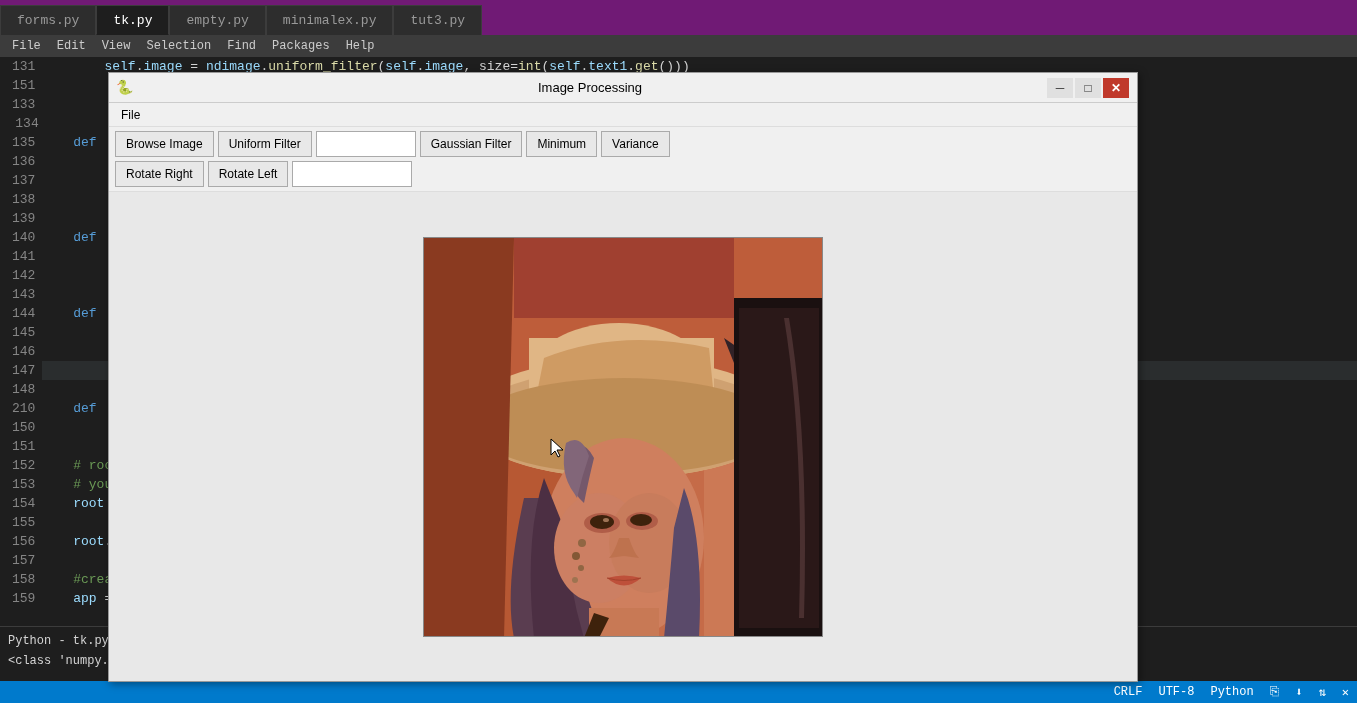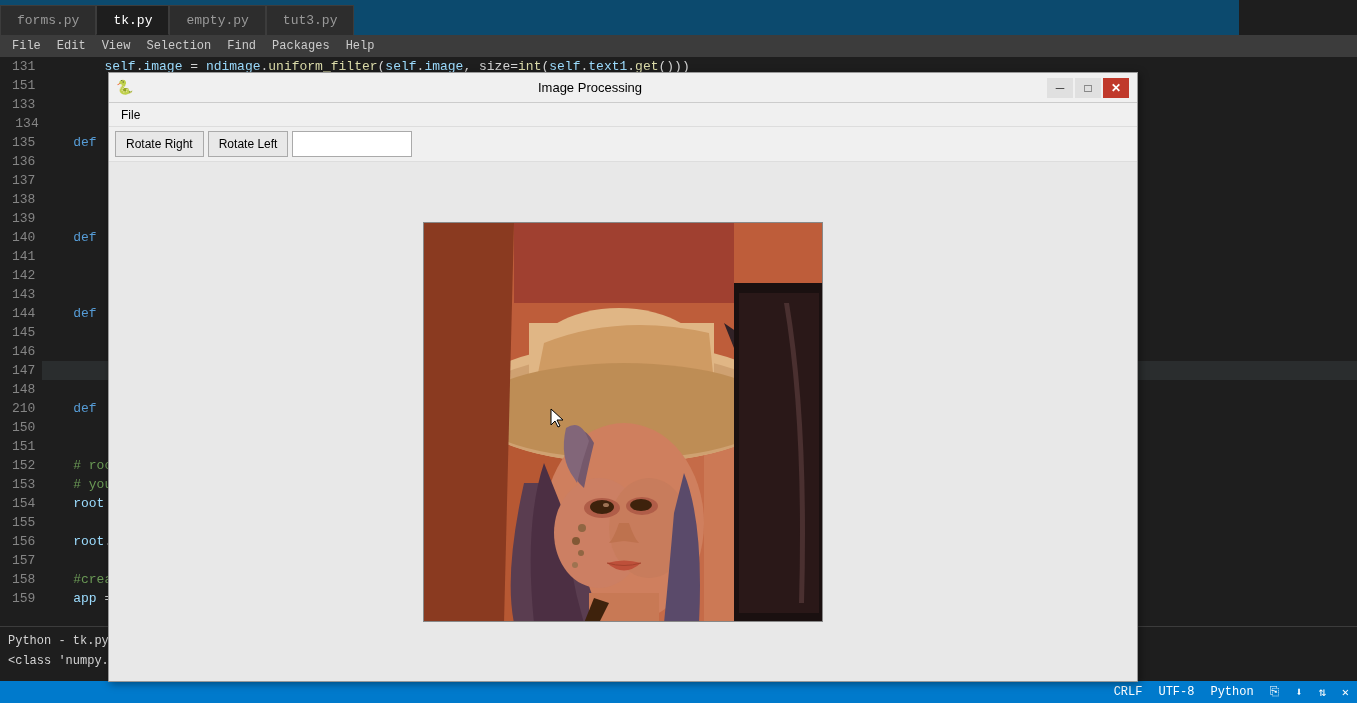--- a/index.html
+++ b/index.html
@@ -19,23 +19,23 @@
       top: 0; left: 0;
       width: 1357px;
       height: 703px;
       background: #1e1e1e;
     }
 
     
     .tab-bar {
       position: absolute;
       top: 0; left: 0;
-      width: 1239px;
+      width: 1357px;
       height: 35px;
-      background: #0c4a6e;
+      background: #701a75;
       display: flex;
       align-items: flex-end;
     }
     .tab {
       height: 30px;
       padding: 0 16px;
       display: flex;
       align-items: center;
       font-size: 13px;
       color: #999;
@@ -290,20 +290,23 @@
 
 <div class="tab-bar">
   <div class="tab">
     <span>forms.py</span>
   </div>
   <div class="tab active">
     <span>tk.py</span>
   </div>
   <div class="tab">
     <span>empty.py</span>
+  </div>
+  <div class="tab">
+    <span>minimalex.py</span>
   </div>
   <div class="tab">
     <span>tut3.py</span>
   </div>
 </div>
 
 <div class="menu-bar">
   <div class="menu-item"><span>File</span></div>
   <div class="menu-item"><span>Edit</span></div>
   <div class="menu-item"><span>View</span></div>
@@ -415,20 +418,38 @@
 
   <div class="fw-menu">
     <div class="fw-menu-item">
       <span>File</span>
     </div>
   </div>
 
   <div class="fw-toolbar">
     <div class="fw-toolbar-row">
       <button class="fw-tool-btn">
+        <span>Browse Image</span>
+      </button>
+      <button class="fw-tool-btn">
+        <span>Uniform Filter</span>
+      </button>
+      <input class="fw-tool-input" type="text" value="" style="">
+      <button class="fw-tool-btn">
+        <span>Gaussian Filter</span>
+      </button>
+      <button class="fw-tool-btn">
+        <span>Minimum</span>
+      </button>
+      <button class="fw-tool-btn">
+        <span>Variance</span>
+      </button>
+    </div>
+    <div class="fw-toolbar-row">
+      <button class="fw-tool-btn">
         <span>Rotate Right</span>
       </button>
       <button class="fw-tool-btn">
         <span>Rotate Left</span>
       </button>
       <input class="fw-tool-input" type="text" value="" style="width: 120px;">
     </div>
   </div>
 
   <div class="fw-content">

